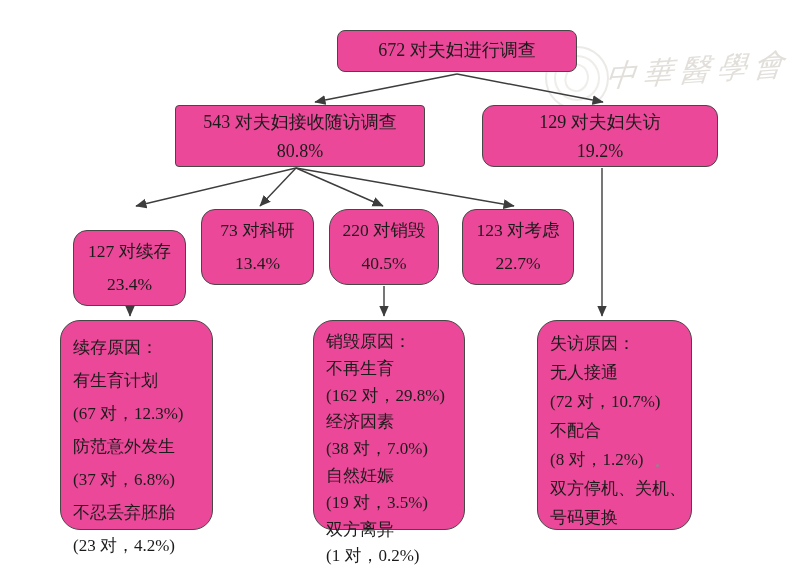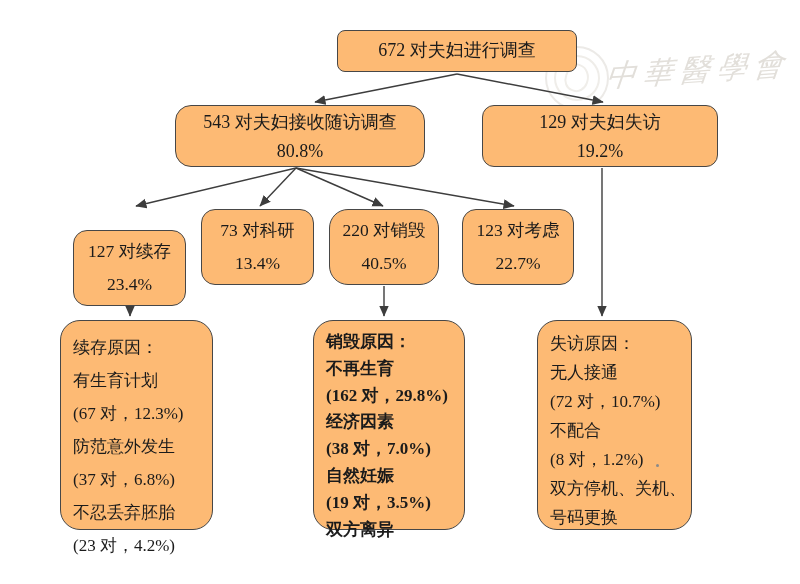--- a/index.html
+++ b/index.html
@@ -9,32 +9,32 @@
   
   .wm-seal{position:absolute;left:545px;top:46px;width:60px;height:60px;border:2px solid #eceae7;border-radius:50%;z-index:0;}
   .wm-seal::before{content:"";position:absolute;left:7px;top:7px;width:42px;height:42px;border:2px solid #efede9;border-radius:50%;}
   .wm-seal::after{content:"";position:absolute;left:18px;top:16px;width:20px;height:24px;border:2px solid #f0eeea;border-radius:40% 60% 50% 50%;transform:rotate(20deg);}
   .wm-text{position:absolute;left:606px;top:50px;z-index:0;font-size:30px;font-style:italic;letter-spacing:7px;color:#e2dfda;transform:rotate(-4deg) skewX(-10deg);white-space:nowrap;}
 
   
   .connectors{position:absolute;left:0;top:0;z-index:1;}
 
   
-  .node{position:absolute;z-index:2;box-sizing:border-box;background:#fdba74;border:1.7px solid #474747;color:#1b1b1b;text-align:center;}
+  .node{position:absolute;z-index:2;box-sizing:border-box;background:#ec4899;border:1.7px solid #474747;color:#1b1b1b;text-align:center;}
   .lvl1{left:337px;top:30px;width:240px;height:42px;border-radius:8px;font-size:18px;line-height:39px;}
-  .lvl2a{left:175px;top:105px;width:250px;height:62px;border-radius:16px;font-size:18px;line-height:29px;padding-top:2px;}
+  .lvl2a{left:175px;top:105px;width:250px;height:62px;border-radius:4px;font-size:18px;line-height:29px;padding-top:2px;}
   .lvl2b{left:482px;top:105px;width:236px;height:62px;border-radius:12px;font-size:18px;line-height:29px;padding-top:2px;}
   .lvl3{top:209px;height:76px;border-radius:14px;font-size:17.5px;line-height:33px;padding-top:4px;}
   .l3a{left:73px;width:113px;margin-top:21px;}
   .l3b{left:201px;width:113px;}
   .l3c{left:329px;width:110px;border-radius:19px;}
   .l3d{left:462px;width:112px;}
   .reason{top:320px;height:210px;border-radius:20px;text-align:left;font-size:17px;padding:8px 6px 0 12px;}
   .rA{left:60px;width:153px;line-height:33px;padding-top:10px;}
-  .rB{left:313px;width:152px;line-height:26.8px;font-weight:bold;}
+  .rB{left:313px;width:152px;line-height:26.8px;}
   .rC{left:537px;width:155px;line-height:29px;}
   .reason div{white-space:nowrap;}
 
   .stray-dot{position:absolute;left:656px;top:464px;width:3px;height:3px;background:#8a8a8a;border-radius:50%;z-index:3;}
 </style>
 </head>
 <body>
 
 <div class="stage">
 
@@ -106,20 +106,21 @@
 
   <div class="node reason rB">
     <div>销毁原因：</div>
     <div>不再生育</div>
     <div>(162 对，29.8%)</div>
     <div>经济因素</div>
     <div>(38 对，7.0%)</div>
     <div>自然妊娠</div>
     <div>(19 对，3.5%)</div>
     <div>双方离异</div>
+    <div>(1 对，0.2%)</div>
   </div>
 
   <div class="node reason rC">
     <div>失访原因：</div>
     <div>无人接通</div>
     <div>(72 对，10.7%)</div>
     <div>不配合</div>
     <div>(8 对，1.2%)</div>
     <div>双方停机、关机、</div>
     <div>号码更换</div>

